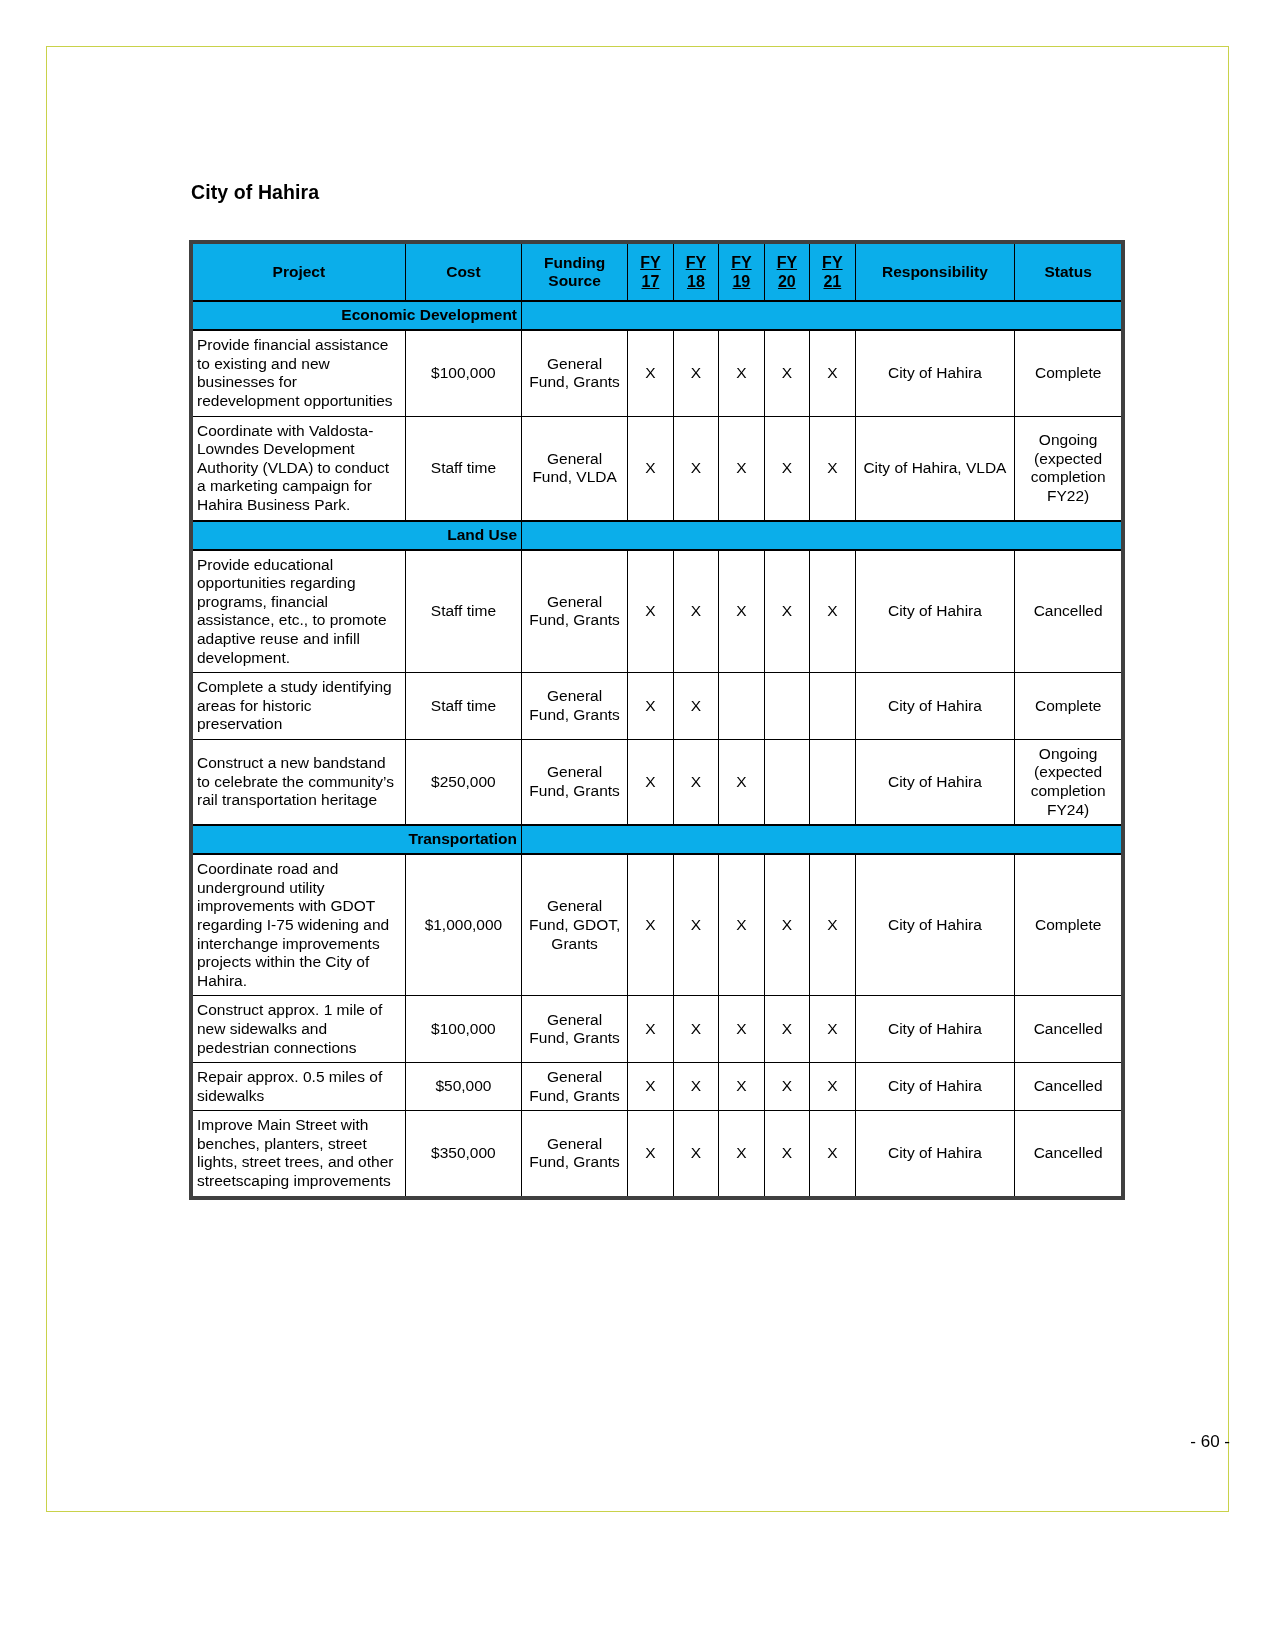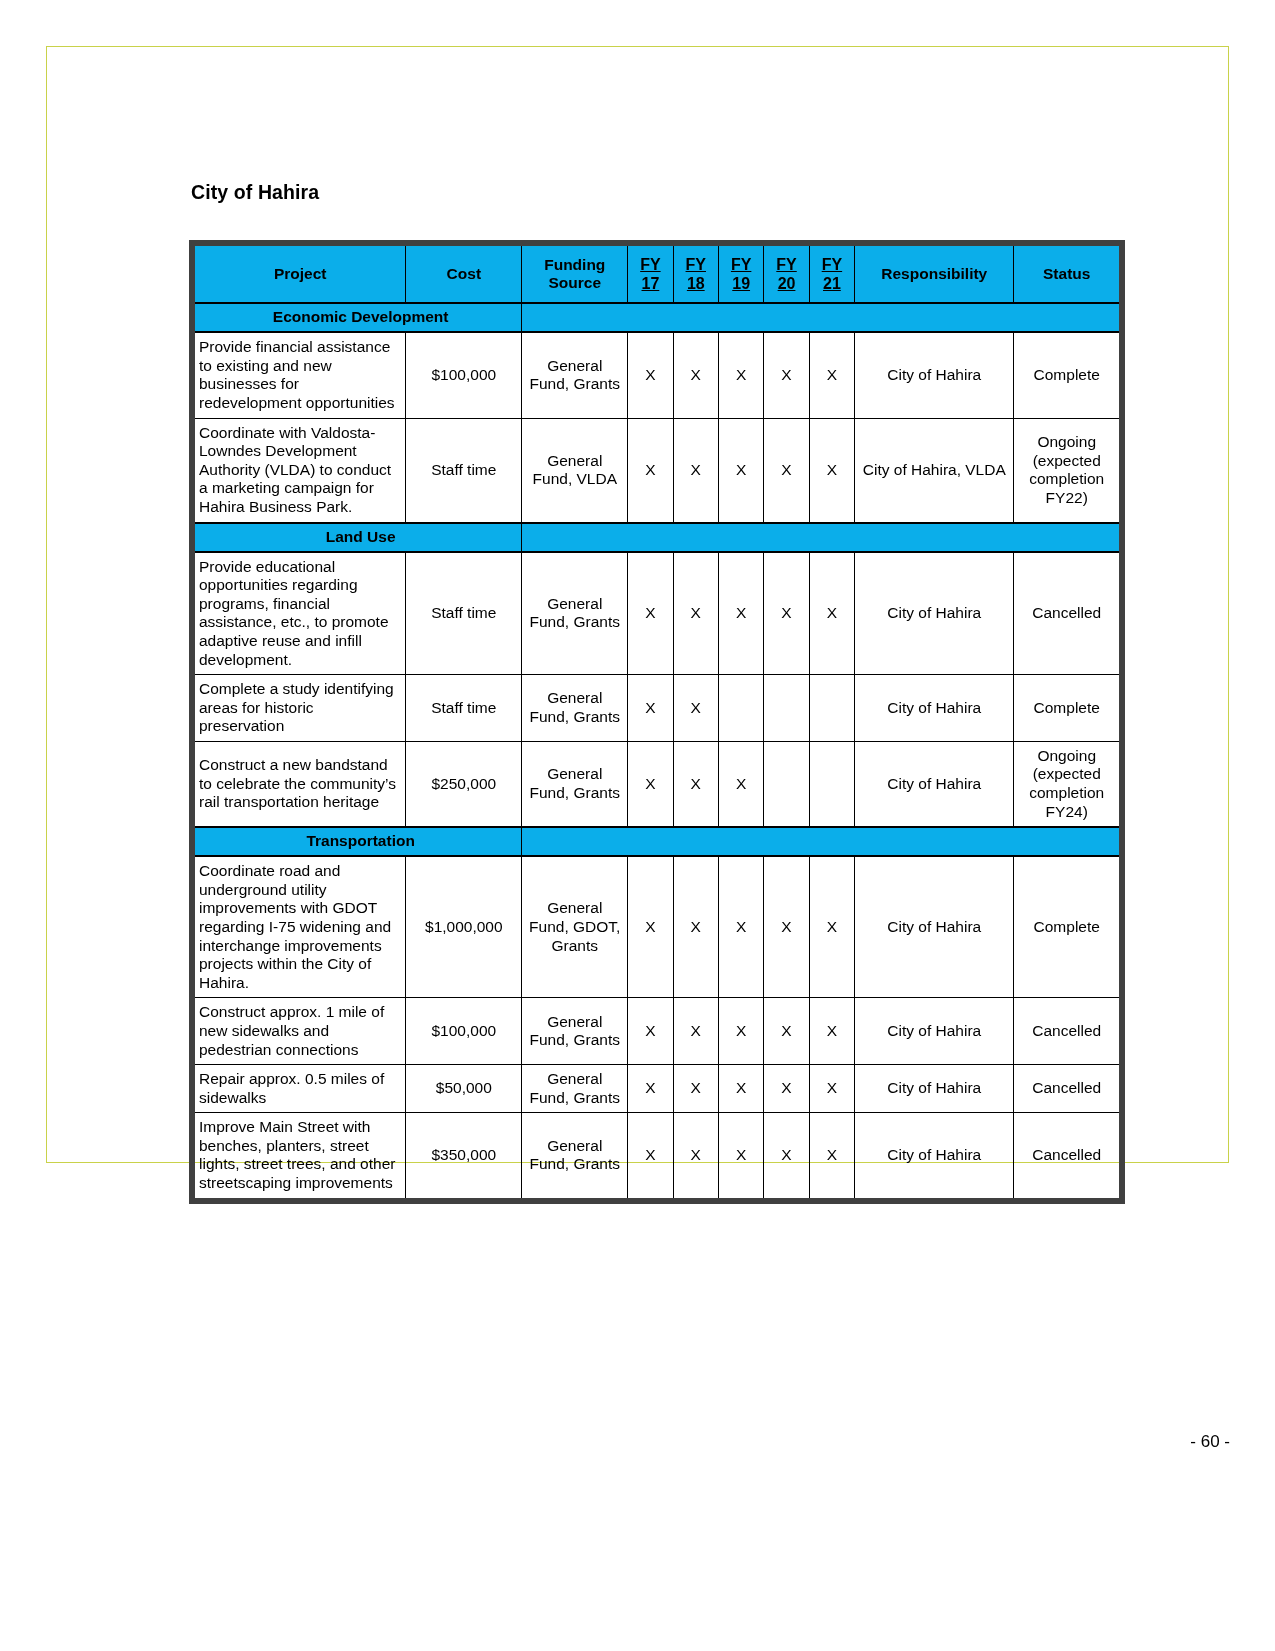--- a/index.html
+++ b/index.html
@@ -11,21 +11,21 @@
     width: 1275px;
     height: 1651px;
     font-family: "Liberation Sans", sans-serif;
     position: relative;
   }
   .page-frame {
     position: absolute;
     left: 46px;
     top: 46px;
     width: 1183px;
-    height: 1117px;
+    height: 1466px;
     border: 1px solid #c9d24a;
     box-sizing: border-box;
     background: #ffffff;
     padding-left: 32px;
   }
   .page-inner {
     position: absolute;
     left: 142px;
     top: 134px;
     width: 940px;
@@ -34,21 +34,21 @@
     font-size: 19.5px;
     font-weight: bold;
     color: #000000;
     margin: 0 0 36px 2px;
     letter-spacing: 0.1px;
   }
   table.plan {
     border-collapse: collapse;
     width: 936px;
     table-layout: fixed;
-    border: 6px solid #404040;
+    border: 4px solid #404040;
   }
   table.plan td, table.plan th {
     border: 1px solid #000000;
     vertical-align: middle;
     font-size: 15.5px;
     color: #000000;
     padding: 5px 4px;
     line-height: 1.2;
   }
   
@@ -70,21 +70,21 @@
   }
   thead th.fy {
     font-size: 16px;
     padding: 9px 1px;
     text-decoration: underline;
   }
   tr.section-row td {
     background: #0BAEEA;
     font-weight: bold;
     font-size: 15.5px;
-    text-align: center;
+    text-align: right;
     padding: 4px 4px 4px 9px;
     line-height: 1.22;
     border-top: 2px solid #000000;
     border-bottom: 2px solid #000000;
   }
   tr.section-row td.section-blank {
     border-left: 1px solid #0BAEEA;
   }
   td.project {
     text-align: left;

